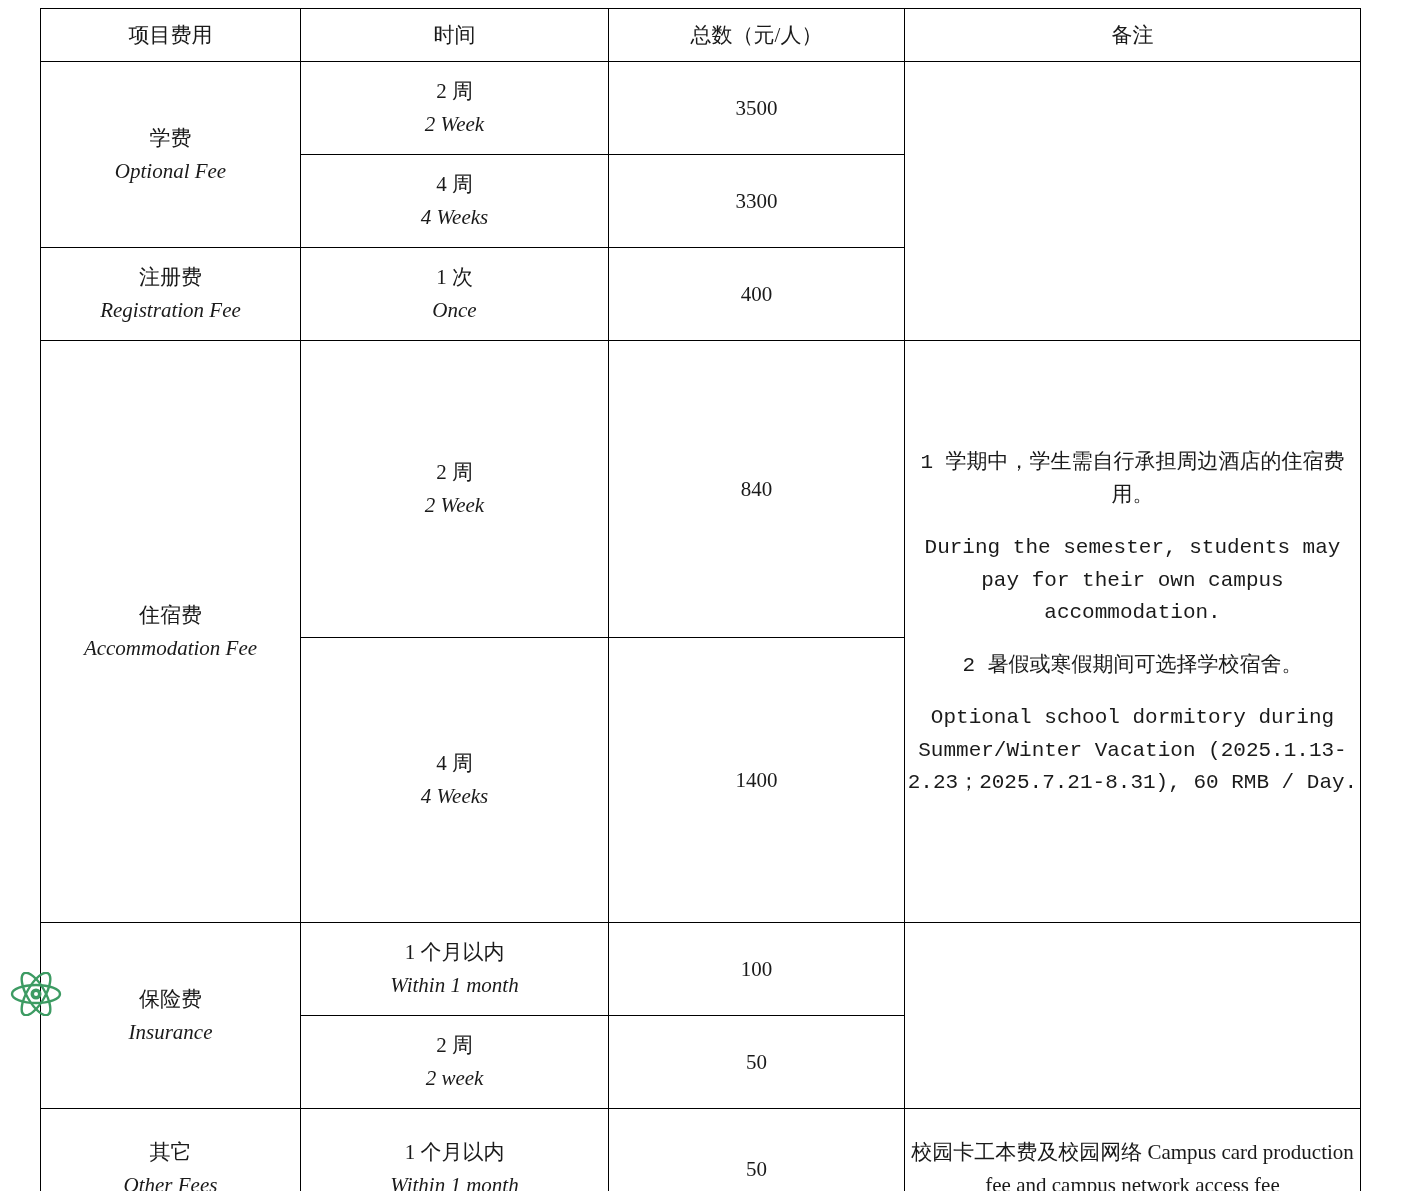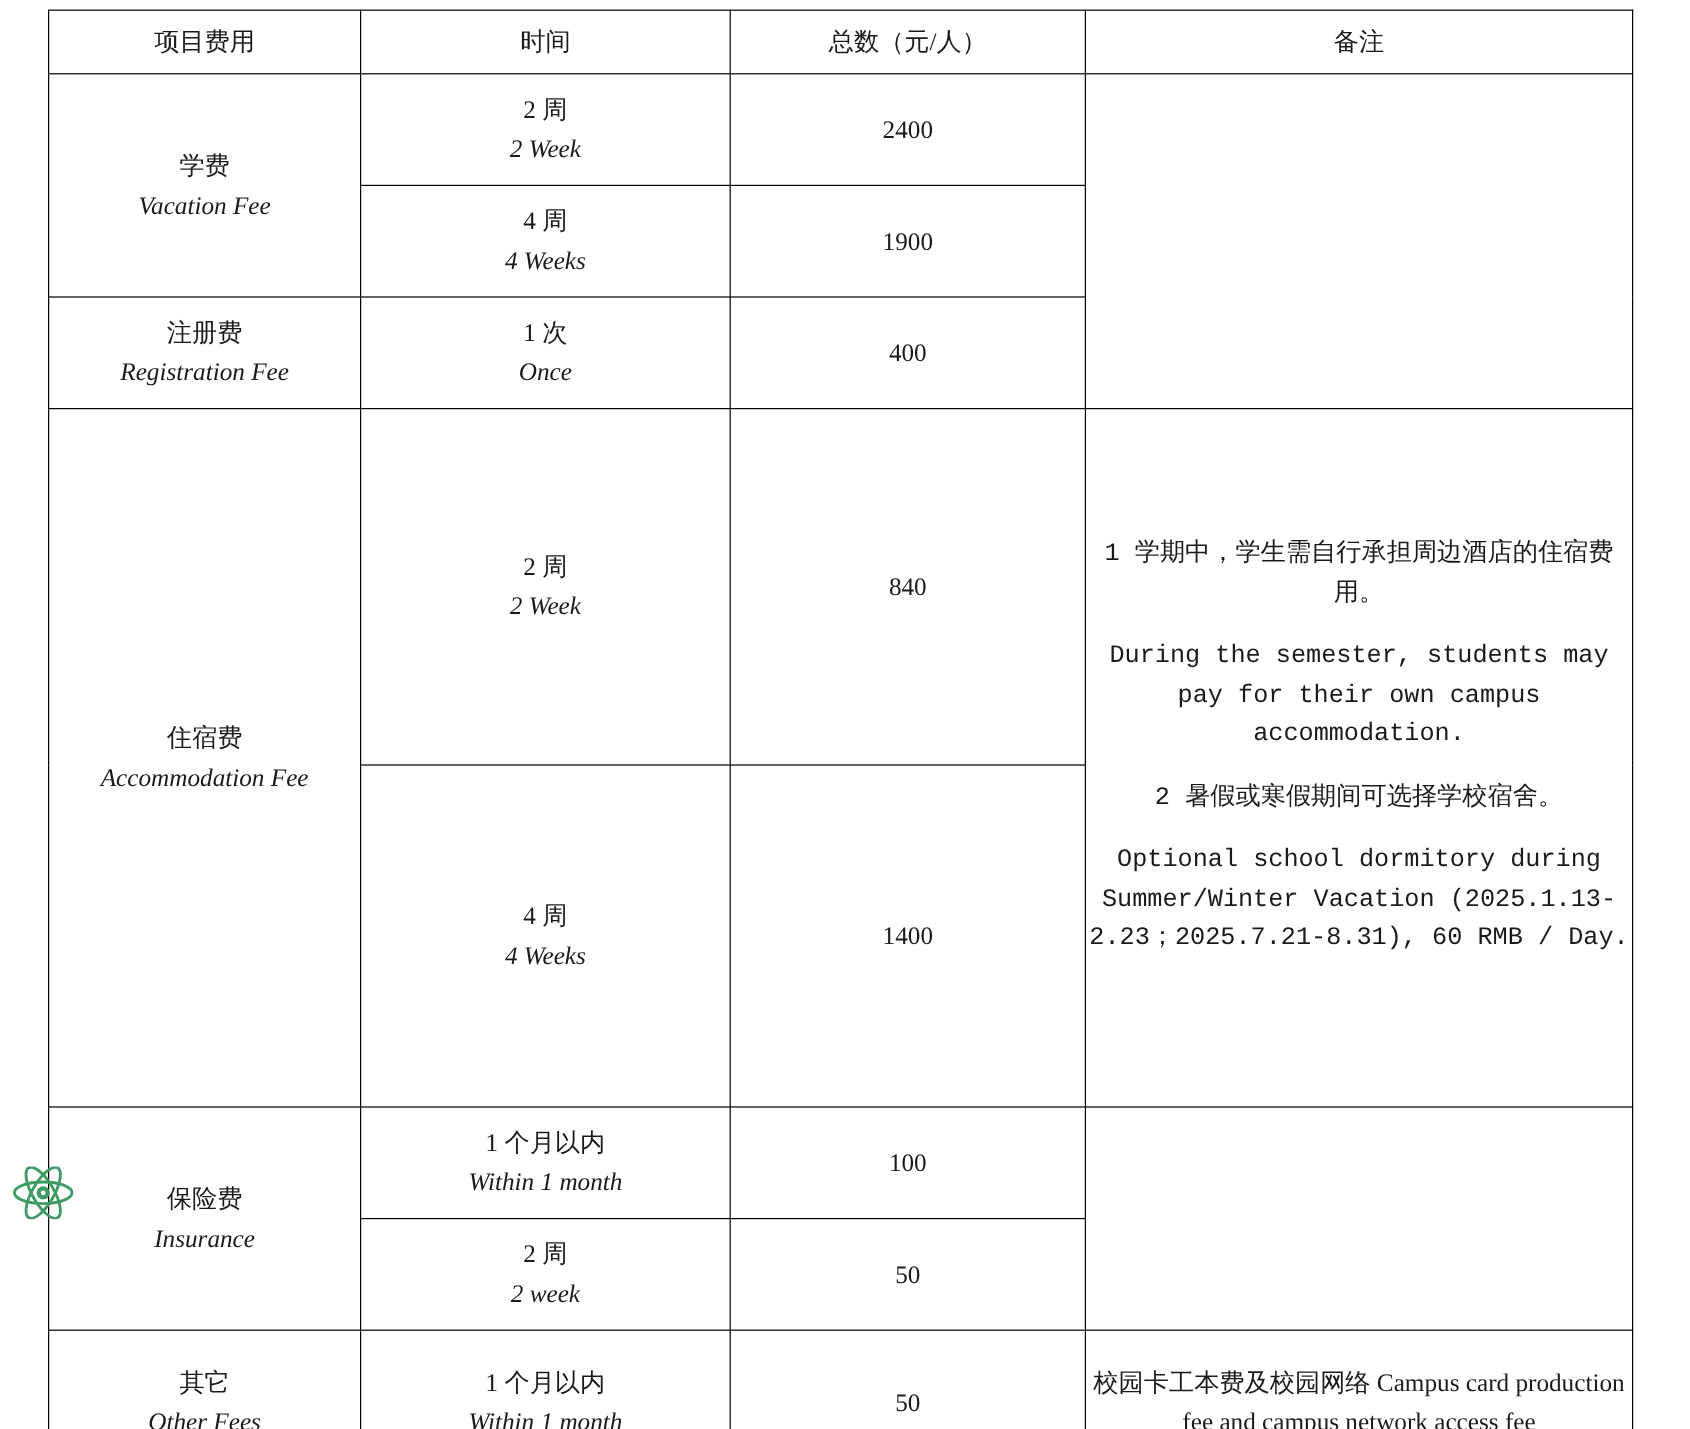--- a/index.html
+++ b/index.html
@@ -109,35 +109,35 @@
         <td>时间</td>
         <td>总数（元/人）</td>
         <td>备注</td>
       </tr>
     </thead>
     <tbody>
 
       <tr>
         <td class="label-cell two-line" rowspan="2">
           <span class="cn">学费</span>
-          <span class="en">Vacation Fee</span>
+          <span class="en">Optional Fee</span>
         </td>
         <td class="time-cell two-line h-tuition-2w">
           <span class="cn">2 周</span>
           <span class="en">2 Week</span>
         </td>
-        <td class="amount-cell">2400</td>
+        <td class="amount-cell">3500</td>
         <td rowspan="3" class="note-cell"></td>
       </tr>
       <tr>
         <td class="time-cell two-line h-tuition-4w">
           <span class="cn">4 周</span>
           <span class="en">4 Weeks</span>
         </td>
-        <td class="amount-cell">1900</td>
+        <td class="amount-cell">3300</td>
       </tr>
 
       <tr>
         <td class="label-cell two-line h-reg">
           <span class="cn">注册费</span>
           <span class="en">Registration Fee</span>
         </td>
         <td class="time-cell two-line">
           <span class="cn">1 次</span>
           <span class="en">Once</span>

